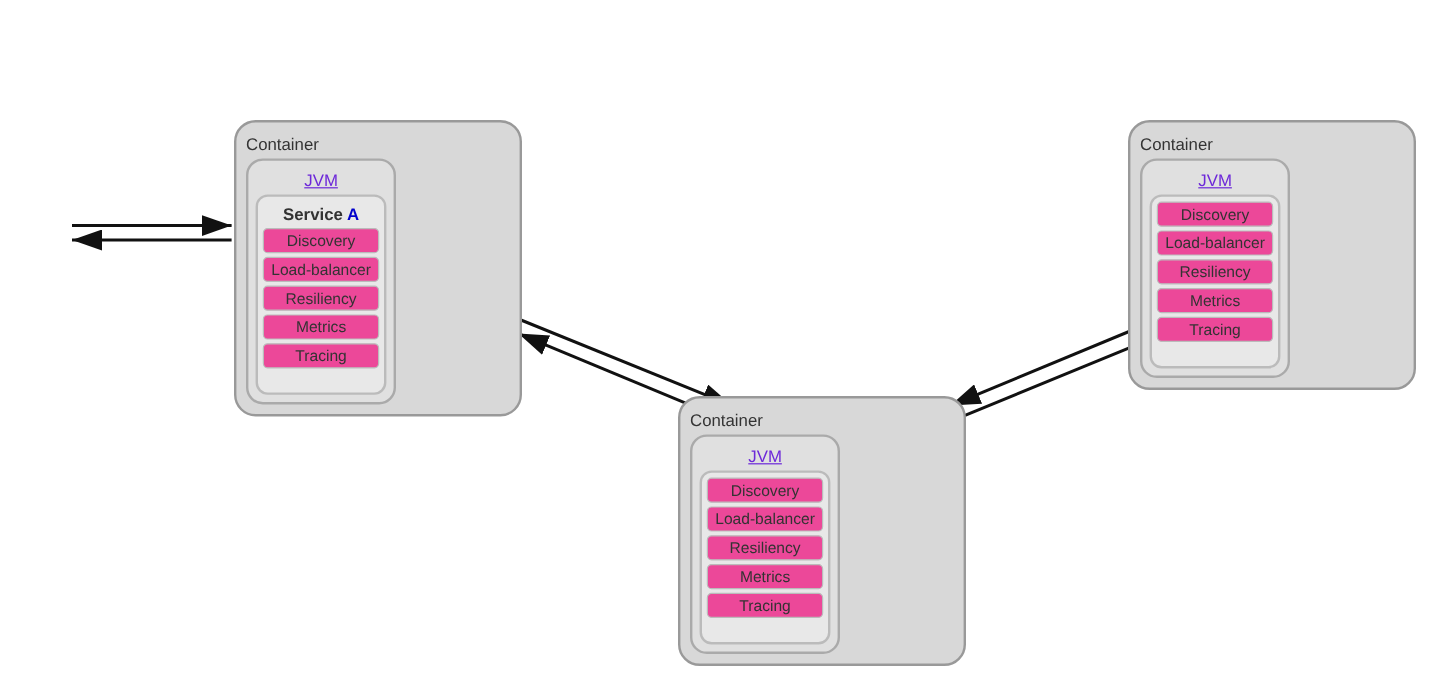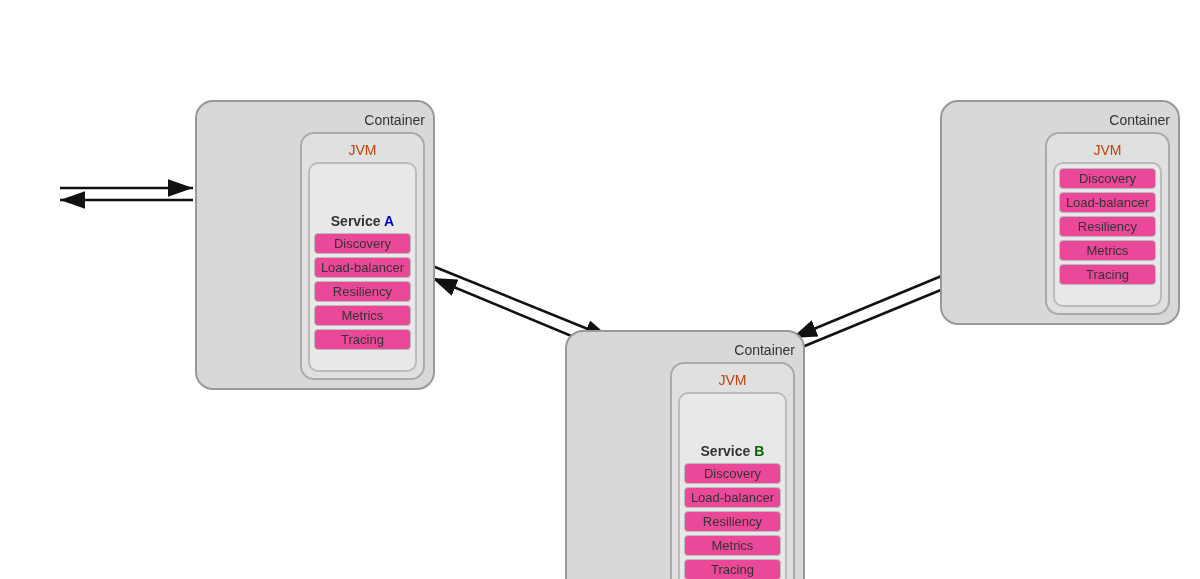--- a/index.html
+++ b/index.html
@@ -13,21 +13,21 @@
     }
 
     .container-box {
       position: absolute;
       background: #d8d8d8;
       border: 2px solid #999;
       border-radius: 18px;
       padding: 8px;
       display: flex;
       flex-direction: column;
-      align-items: flex-end;
+      align-items: flex-start;
     }
 
     .jvm-box {
       background: #e0e0e0;
       border: 2px solid #aaa;
       border-radius: 14px;
       padding: 6px;
       display: flex;
       flex-direction: column;
       align-items: stretch;
@@ -46,31 +46,31 @@
     .label-container {
       text-align: center;
       font-size: 14px;
       color: #333;
       padding: 2px 0 4px 0;
     }
 
     .label-jvm {
       text-align: center;
       font-size: 14px;
-      color: #c2410c;
+      color: #6d28d9;
       padding: 2px 0 4px 0;
+      text-decoration: underline;
     }
 
     .label-service {
       text-align: center;
       font-size: 14px;
       font-weight: bold;
       padding: 2px 0 4px 0;
       color: #333;
-      margin-top: 43px;
     }
 
     .label-service span {
       font-weight: bold;
     }
 
     .feature-row {
       background: #ec4899;
       border: 1px solid #bbb;
       border-radius: 4px;
@@ -143,24 +143,20 @@
       <div class="feature-row">Tracing</div>
     </div>
   </div>
 </div>
 
 <div class="container-box" style="left: 565px; top: 330px; width: 240px;">
   <div class="label-container">Container</div>
   <div class="jvm-box">
     <div class="label-jvm">JVM</div>
     <div class="service-box">
-      <div class="label-service">
-        <span>Service</span>
-        <span style="color: #006600; font-weight: bold;">B</span>
-      </div>
       <div class="feature-row">Discovery</div>
       <div class="feature-row">Load-balancer</div>
       <div class="feature-row">Resiliency</div>
       <div class="feature-row">Metrics</div>
       <div class="feature-row">Tracing</div>
     </div>
   </div>
 </div>
 
 <div class="container-box" style="left: 940px; top: 100px; width: 240px;">

